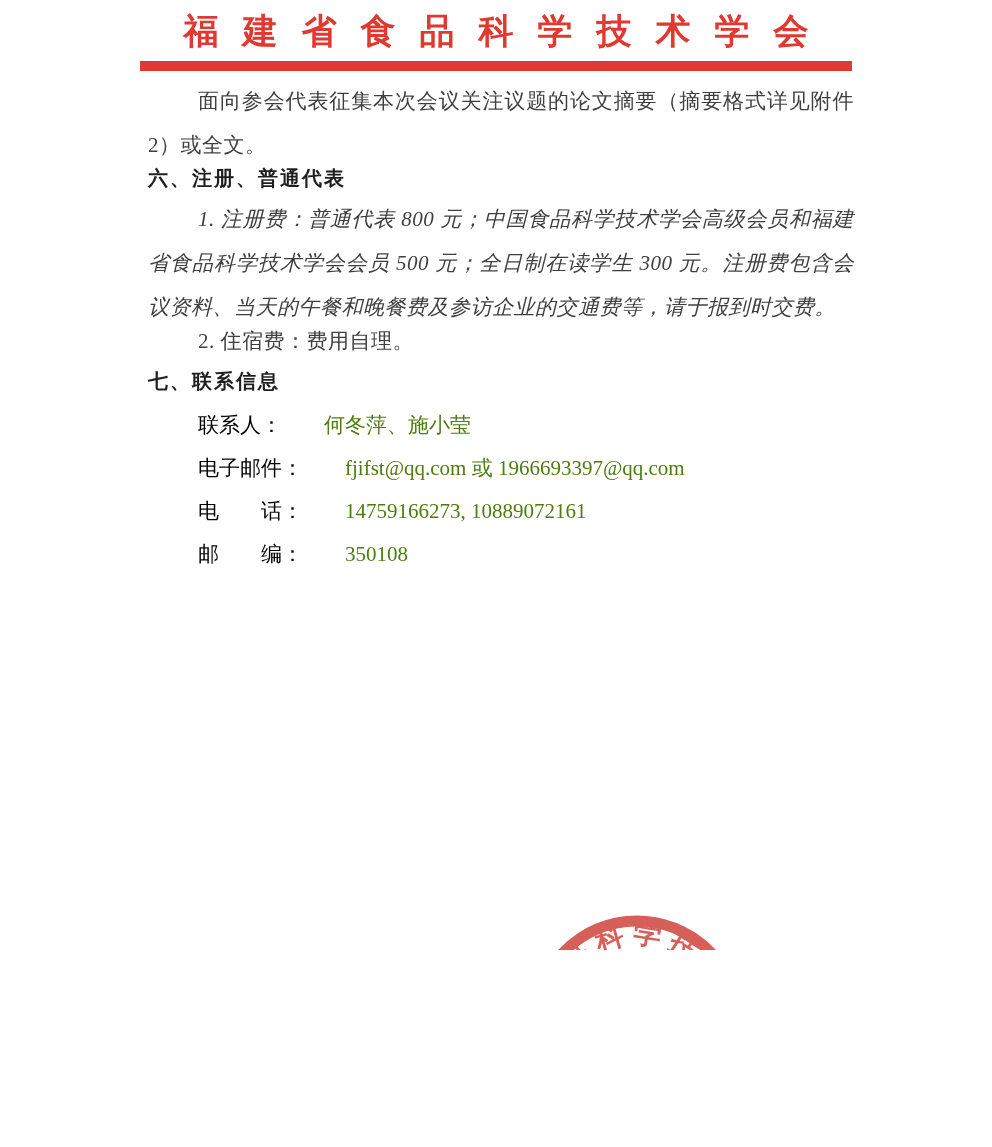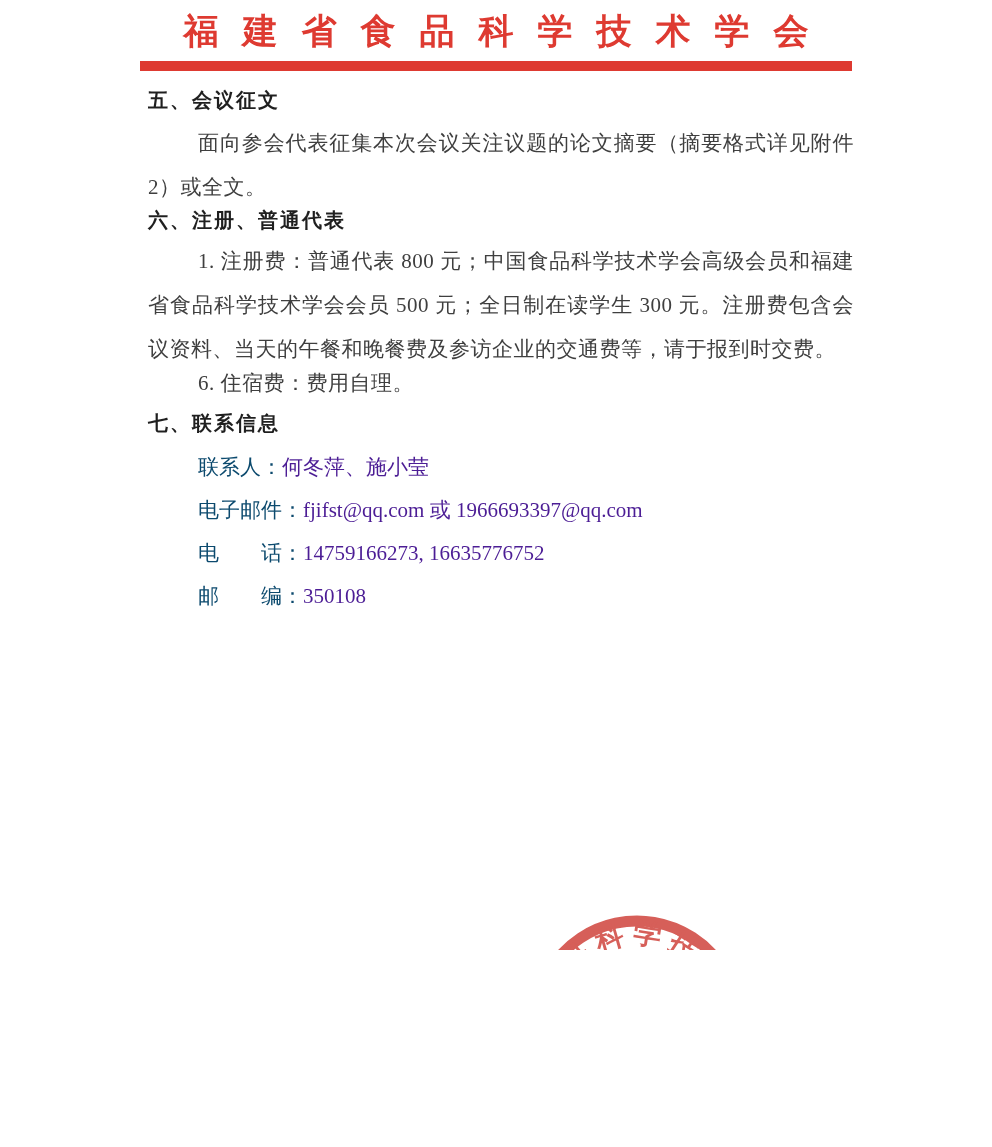--- a/index.html
+++ b/index.html
@@ -48,38 +48,38 @@
   .sec-heading.h7 { margin-top: 5px; }
   .para {
     margin: 0;
     font-size: 21px;
     line-height: 44px;
     text-align: justify;
     text-indent: 50px;
     letter-spacing: 0.5px;
   }
   .para.p1 { margin-top: 8px; }
-  .para.item1 { margin-top: 6px; }
+  .para.item1 { margin-top: 6px; font-style: italic; }
   .para.item2 { margin-top: -10px; }
   .bold-underline {
     font-weight: bold;
     color: #222222;
     text-decoration: underline;
     text-underline-offset: 6px;
     letter-spacing: 1px;
   }
   .contact-list { margin-top: 10px; }
   .contact-row {
     font-size: 21px;
     line-height: 43px;
     padding-left: 50px;
     white-space: nowrap;
   }
-  .contact-label { color: #0c4a6e; }
-  .contact-value { color: #4c1d95; }
+  .contact-label { color: #000000; }
+  .contact-value { color: #4d7c0f; margin-left: 42px; }
   .stamp {
     position: absolute;
     left: 517px;
     top: 903px;
     width: 240px;
     height: 240px;
     z-index: 1;
   }
   .footer-text {
     position: absolute;
@@ -109,39 +109,38 @@
 
 <div class="page">
 
   <header class="letterhead">
     <h1 class="org-title">福建省食品科学技术学会</h1>
     <div class="red-rule"></div>
   </header>
 
   <main class="doc">
 
-    <h2 class="sec-heading h5">五、会议征文</h2>
 
     <p class="para p1">面向参会代表征集本次会议关注议题的论文摘要（摘要格式详见附件2）或全文。</p>
 
 
     <h2 class="sec-heading h6">六、注册、普通代表</h2>
 
     <p class="para item1">1. 注册费：普通代表 800 元；中国食品科学技术学会高级会员和福建省食品科学技术学会会员 500 元；全日制在读学生 300 元。注册费包含会议资料、当天的午餐和晚餐费及参访企业的交通费等，请于报到时交费。</p>
 
-    <p class="para item2">6. 住宿费：费用自理。</p>
+    <p class="para item2">2. 住宿费：费用自理。</p>
 
     <h2 class="sec-heading h7">七、联系信息</h2>
 
     <div class="contact-list">
       <div class="contact-row"><span class="contact-label">联系人：</span><span class="contact-value">何冬萍、施小莹</span></div>
 
       <div class="contact-row"><span class="contact-label">电子邮件：</span><span class="contact-value">fjifst@qq.com 或 1966693397@qq.com</span></div>
 
-      <div class="contact-row"><span class="contact-label">电　　话：</span><span class="contact-value">14759166273, 16635776752</span></div>
+      <div class="contact-row"><span class="contact-label">电　　话：</span><span class="contact-value">14759166273, 10889072161</span></div>
 
 
       <div class="contact-row"><span class="contact-label">邮　　编：</span><span class="contact-value">350108</span></div>
     </div>
 
   </main>
 
   <svg class="stamp" viewBox="-120 -120 240 240" xmlns="http://www.w3.org/2000/svg" xmlns:xlink="http://www.w3.org/1999/xlink">
     <g transform="rotate(-12)" opacity="0.86">
       <circle r="102" fill="none" stroke-width="11" stroke="#d0453e"></circle>

